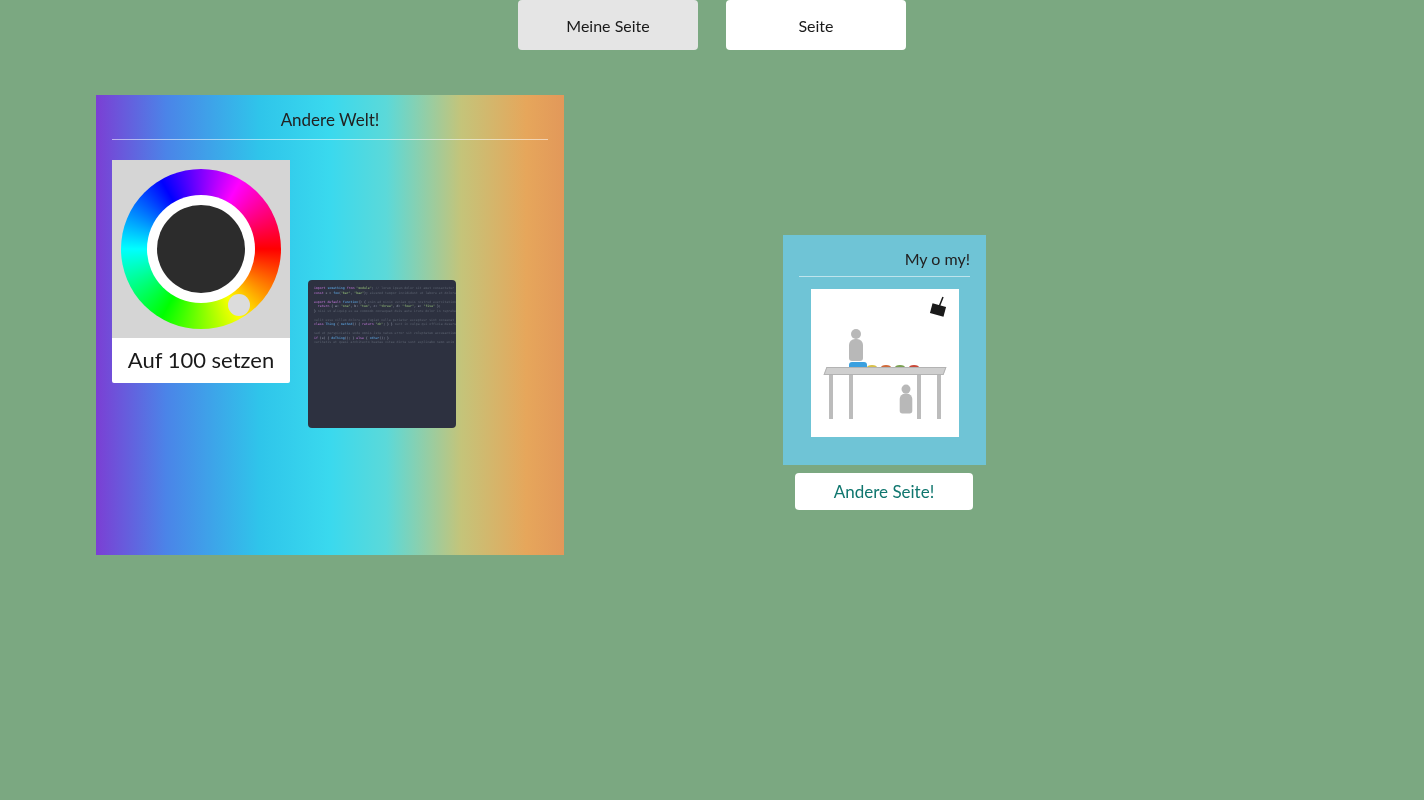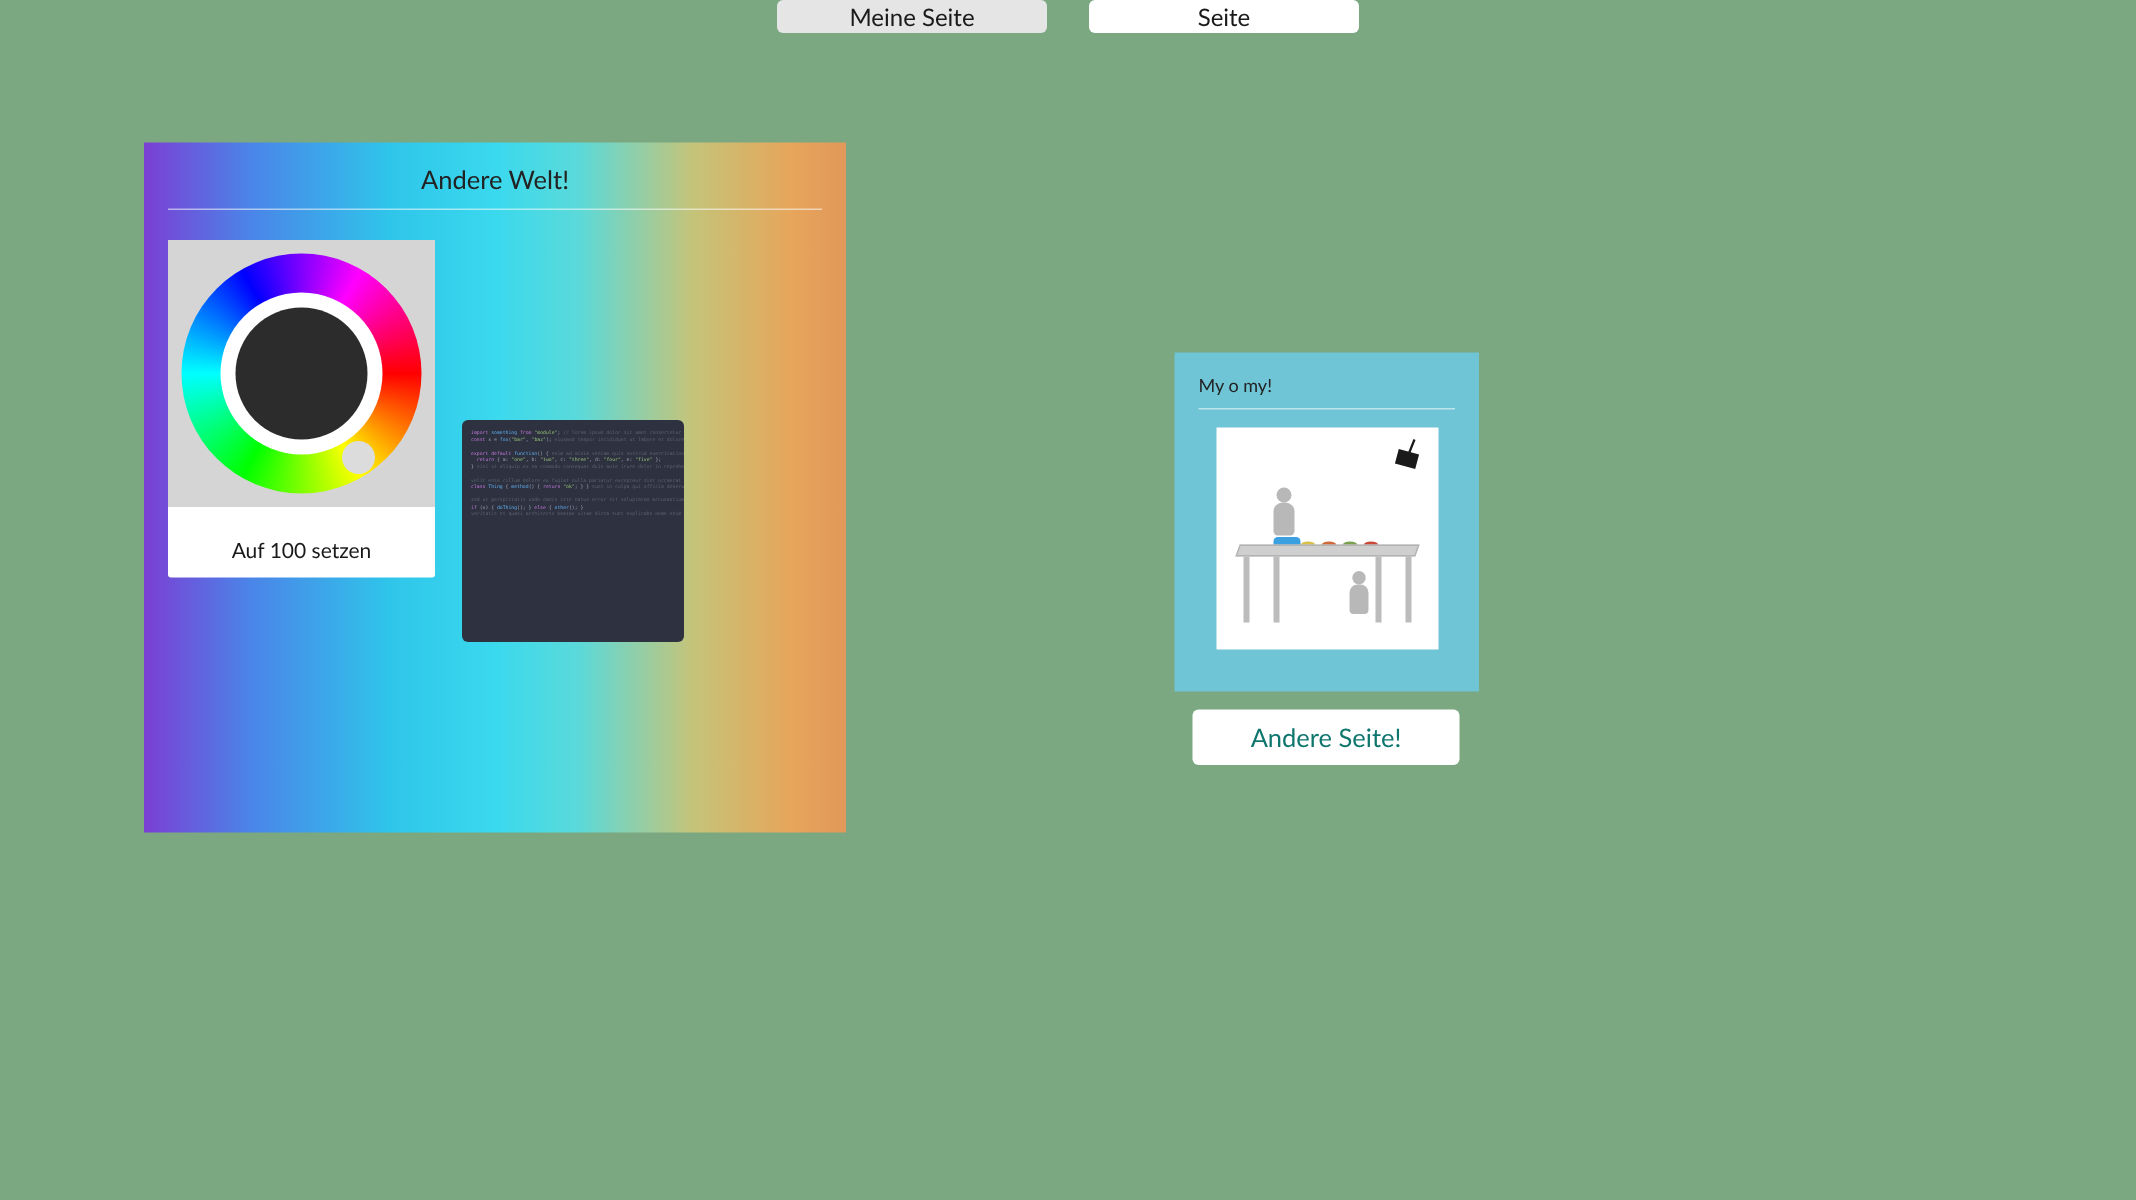--- a/index.html
+++ b/index.html
@@ -16,21 +16,21 @@
 .tabs {
   position: absolute;
   top: 0;
   left: 50%;
   transform: translateX(-50%);
   display: flex;
   gap: 28px;
 }
 .tab {
   width: 180px;
-  height: 22px;
+  height: 50px;
   border-radius: 4px;
   background: #fff;
   display: flex;
   align-items: center;
   justify-content: center;
   font-size: 16px;
   color: #1a1a1a;
   cursor: pointer;
 }
 .tab.active {
@@ -104,22 +104,22 @@
   position: absolute;
   width: 22px;
   height: 22px;
   border-radius: 50%;
   background: #dcdcdc;
   bottom: 22px;
   right: 40px;
 }
 .color-card-label {
   text-align: center;
-  font-size: 14px;
-  padding: 20px 6px 10px 6px;
+  font-size: 22px;
+  padding: 8px 6px 10px 6px;
   color: #1a1a1a;
 }
 
 
 .code-block {
   margin-top: 120px;
   width: 148px;
   height: 148px;
   background: #2d3140;
   border-radius: 4px;
@@ -139,22 +139,22 @@
 
 .right-panel {
   position: absolute;
   left: 783px;
   top: 235px;
   width: 203px;
   background: #6fc4d6;
   padding: 14px 16px 28px 16px;
 }
 .right-panel .panel-title {
-  text-align: left;
-  font-size: 12px;
+  text-align: right;
+  font-size: 16px;
   color: #222;
   padding-bottom: 8px;
   border-bottom: 1px solid rgba(255,255,255,0.55);
   margin-bottom: 12px;
 }
 .scene-box {
   width: 148px;
   height: 148px;
   background: #fff;
   margin: 0 auto;

